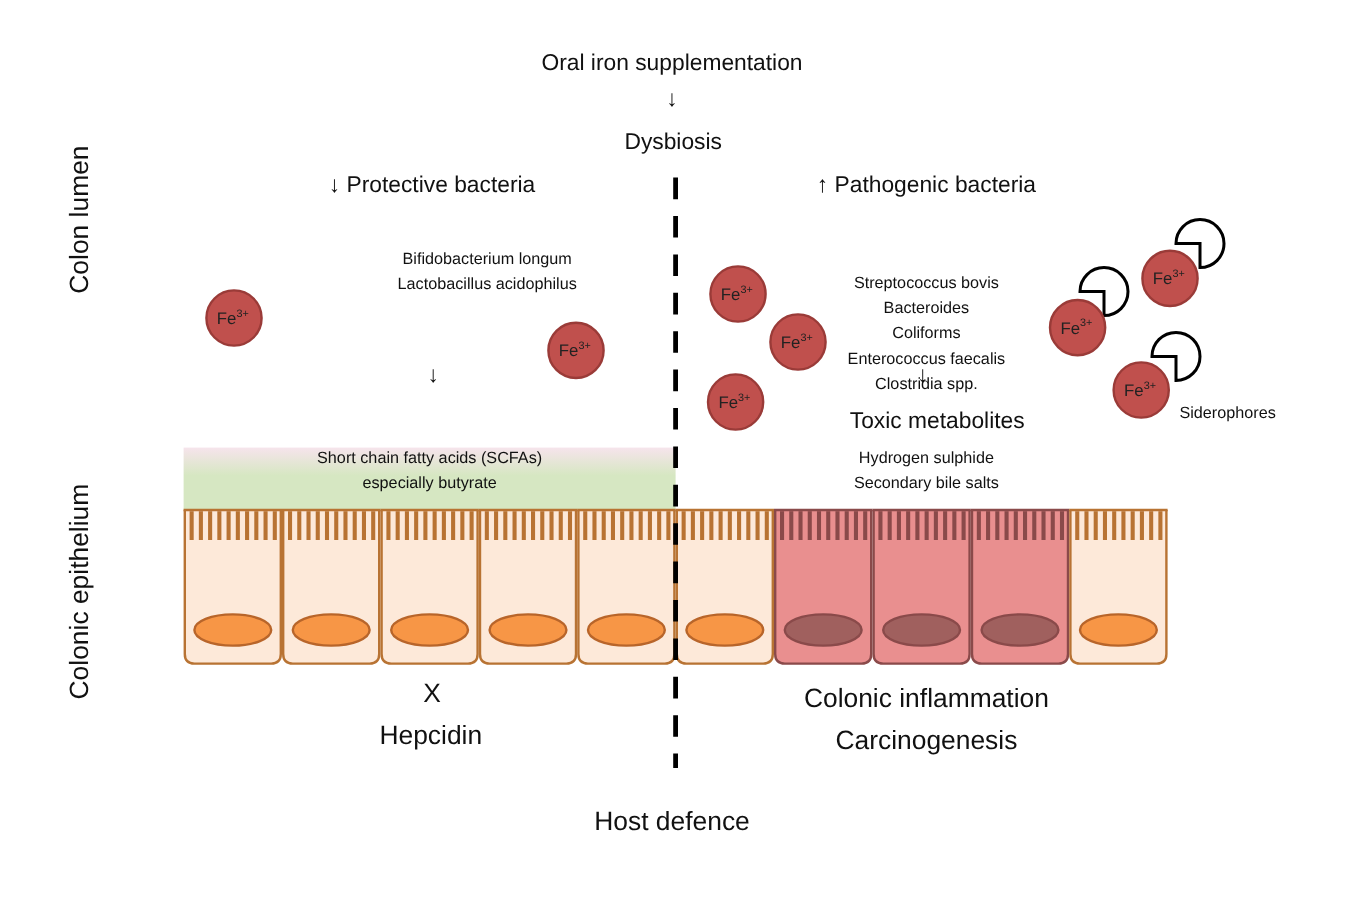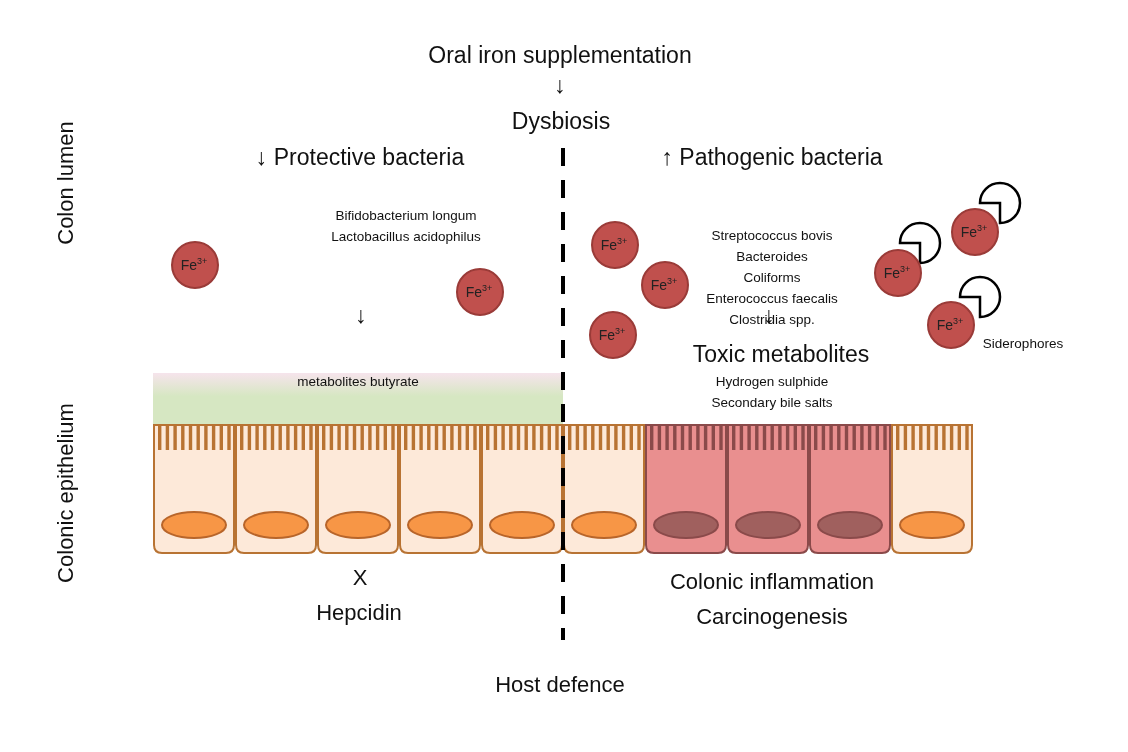--- a/index.html
+++ b/index.html
@@ -1,19 +1,19 @@
 <!DOCTYPE html>
 <html><head>
 <meta charset="utf-8">
 <style>
   html,body{margin:0;padding:0;background:#fff;}
   body{width:1128px;height:752px;position:relative;overflow:hidden;font-family:"Liberation Sans",sans-serif;color:#111;}
   #stage{position:absolute;left:0;top:0;width:1128px;height:752px;}
   .t{position:absolute;white-space:nowrap;transform:translateX(-50%);text-align:center;}
-  .big{font-size:23px;}
+  .big{font-size:19px;}
   .med{font-size:22px;}
   .sm{font-size:13.5px;line-height:21px;}
   .vert{position:absolute;font-size:22px;white-space:nowrap;transform:translate(-50%,-50%) rotate(-90deg);}
   .list .ln{display:block;}
 </style>
 </head>
 <body>
 
 <div id="stage">
   <svg id="art" width="1128" height="752" style="position:absolute;left:0;top:0">
@@ -226,21 +226,22 @@
   <div class="t big" style="left:560px;top:72px;">↓</div>
   <div class="t big" style="left:561px;top:108px;">Dysbiosis</div>
 
   <div class="t big" style="left:360px;top:144px;">↓ Protective bacteria</div>
   <div class="t sm list" style="left:362px;top:205px;margin-left:44px;">
     <span class="ln">Bifidobacterium longum</span>
     <span class="ln">Lactobacillus acidophilus</span>
   </div>
   <div class="t big" style="left:361px;top:302px;">↓</div>
   <div class="t sm list" style="left:358px;top:371px;">
-    <span class="ln">metabolites butyrate</span>
+    <span class="ln">Short chain fatty acids (SCFAs)</span>
+    <span class="ln">especially butyrate</span>
   </div>
   <div class="t med" style="left:360px;top:565px;">X</div>
   <div class="t med" style="left:359px;top:600px;">Hepcidin</div>
 
   <div class="t big" style="left:772px;top:144px;">↑ Pathogenic bacteria</div>
   <div class="t sm list" style="left:772px;top:185px;margin-top:40px;">
     <span class="ln">Streptococcus bovis</span>
     <span class="ln">Bacteroides</span>
     <span class="ln">Coliforms</span>
     <span class="ln">Enterococcus faecalis</span>

